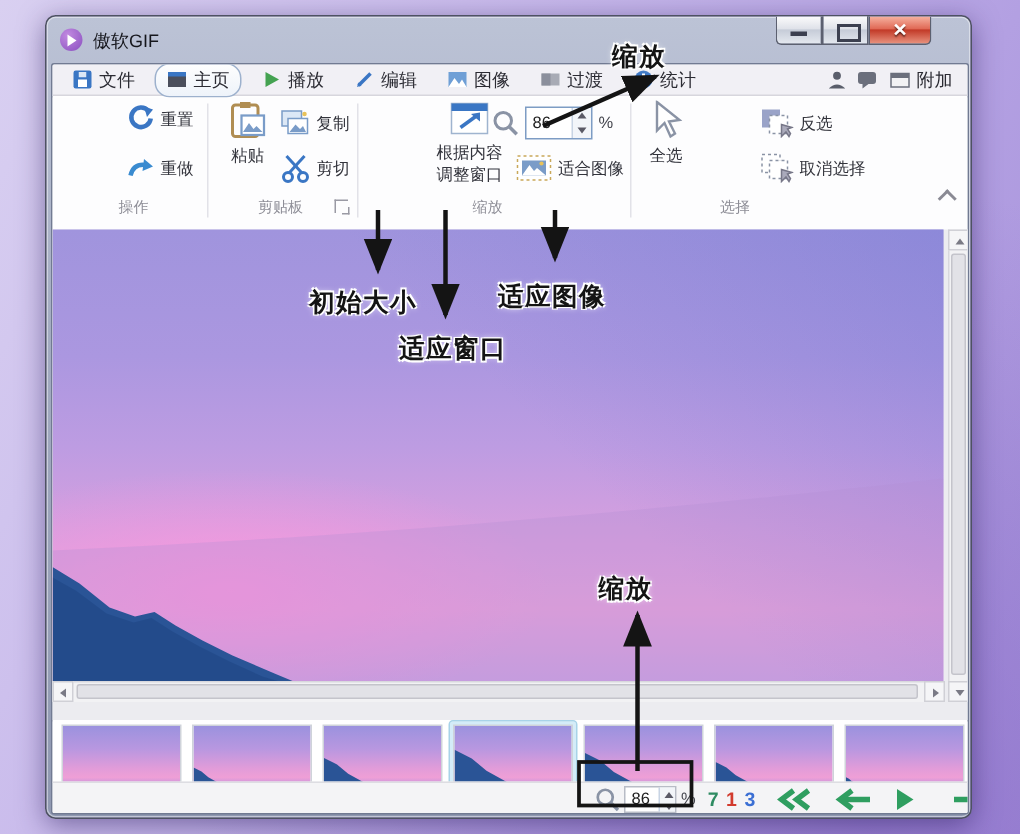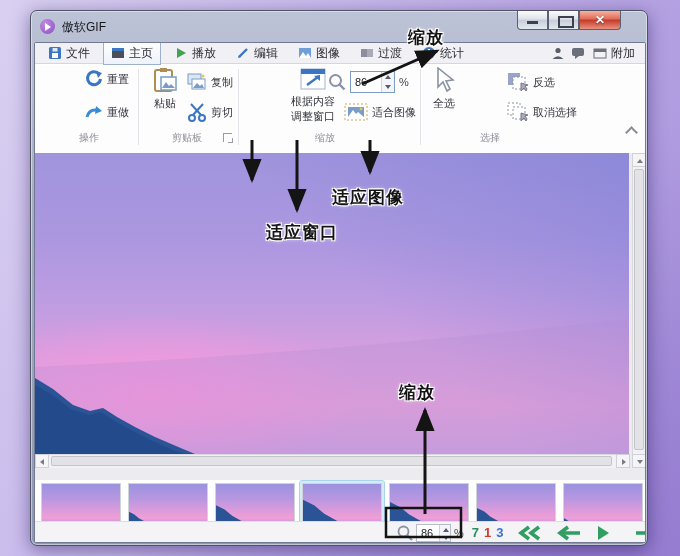--- a/index.html
+++ b/index.html
@@ -35,21 +35,21 @@
   .wc-close::after { content:"\2715"; position:absolute; left:0; right:0; top:2px; text-align:center;
     color:#fff; font-size:12px; font-weight:bold; text-shadow:0 1px 1px rgba(0,0,0,.5); }
 
   #client { position:absolute; left:3px; top:31px; width:612px; height:501px; background:#fff;
     border:1px solid #717a92; border-radius:2px; overflow:hidden; }
 
   
   #tabbar { position:absolute; left:0; top:0; width:100%; height:21px; background:#f1f0f5;
     border-bottom:1px solid #d7d6dd; display:flex; align-items:center; font-size:12px; color:#2b2b33; }
   .tab { display:flex; align-items:center; gap:4px; padding:2px 7px; margin-left:6px; white-space:nowrap; }
-  .tab.selected { background:linear-gradient(#fefefe,#eef3fa); border:1px solid #9db1cd; border-radius:0;align-items:center; }
+  .tab.selected { background:linear-gradient(#fefefe,#eef3fa); border:1px solid #9db1cd; border-radius:10px;align-items:center; }
   .ticon { width:14px; height:14px; display:inline-block; position:relative; flex:0 0 auto; }
   #tabbar-right { margin-left:auto; display:flex; align-items:center; gap:6px; padding-right:8px; }
 
   
   #ribbon { position:absolute; left:0; top:22px; width:100%; height:88px; background:#fdfdfe; }
   .rsep { position:absolute; top:4px; width:1px; height:76px; background:#e2e2e8; }
   .rgroup-label { position:absolute; top:66px; font-size:10px; color:#8e8e97; text-align:center; }
   .rbtn-large { position:absolute; top:2px; width:44px; height:56px; display:flex; flex-direction:column;
     align-items:center; justify-content:flex-start; gap:3px; font-size:11px; color:#33343c; text-align:center; }
   .rbtn-small { position:absolute; display:flex; align-items:center; gap:4px; font-size:11px; color:#33343c; height:22px; }
@@ -488,16 +488,17 @@
       </marker>
     </defs>
     <line x1="362" y1="84" x2="437" y2="51" stroke="#141414" stroke-width="3" marker-end="url(#ah)"></line>
     <line x1="252" y1="140" x2="252" y2="180" stroke="#141414" stroke-width="3" marker-end="url(#ah)"></line>
     <line x1="297" y1="140" x2="297" y2="210" stroke="#141414" stroke-width="3" marker-end="url(#ah)"></line>
     <line x1="370" y1="140" x2="370" y2="172" stroke="#141414" stroke-width="3" marker-end="url(#ah)"></line>
     <line x1="425" y1="514" x2="425" y2="410" stroke="#141414" stroke-width="3" marker-end="url(#ah)"></line>
     <rect x="386" y="508" width="75" height="29" fill="none" stroke="#141414" stroke-width="2.5"></rect>
   </svg>
   <div class="anno" style="left:408px; top:26px;">缩放</div>
+  <div class="anno" style="left:206px; top:190px;">初始大小</div>
   <div class="anno" style="left:266px; top:221px;">适应窗口</div>
   <div class="anno" style="left:332px; top:186px;">适应图像</div>
   <div class="anno" style="left:399px; top:381px;">缩放</div>
 </div>
 
 </body></html>

